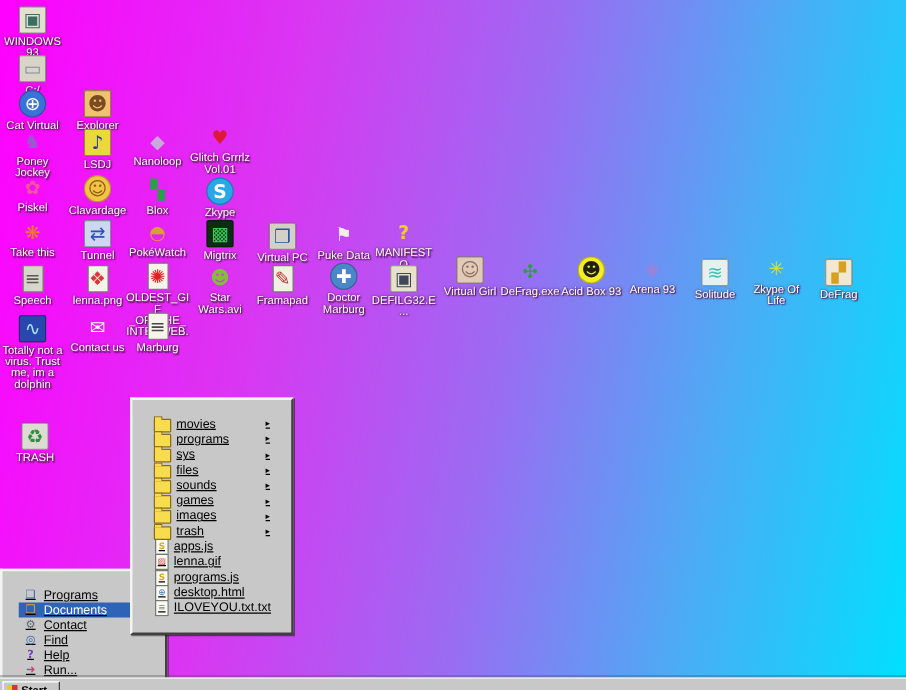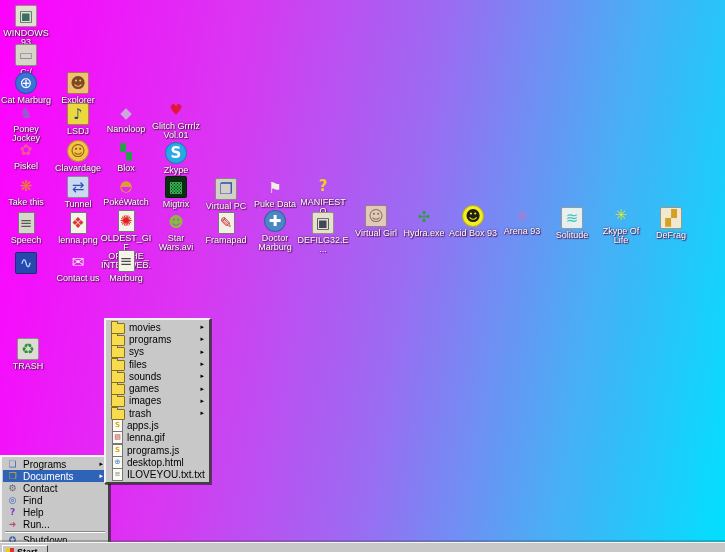--- a/index.html
+++ b/index.html
@@ -16,23 +16,24 @@
   .sh-ci{border-radius:50%;border:1px solid rgba(0,0,0,.25);}
   .sh-doc{border:1px solid #777;border-radius:1px;}
   .sh-doc.big{width:15px;}
   .sh-mini{border:1px solid #777;background:#fcfcf4;}
   .dlabel{
     margin-top:2px;font-size:9px;line-height:9px;color:#fff;text-align:center;
     text-shadow:1px 1px 1px #581058,0 0 2px #401040;overflow-wrap:anywhere;max-width:52px;
   }
   
   .menu{
-    position:absolute;background:#c8c8c8;padding:1px;
+    position:absolute;background:#c8c8c8;padding:13px;
     border:2px solid;border-color:#f4f4f4 #404040 #404040 #f4f4f4;
     box-shadow:1px 1px 0 rgba(0,0,0,.45);
+    text-decoration:underline;
   }
   .startmenu{left:0;top:455px;width:104px;}
   .submenu{left:104px;top:318px;width:101px;z-index:2;}
   .menu-item{display:flex;align-items:center;gap:4px;padding:0 3px;height:12px;font-size:10px;color:#000;cursor:pointer;white-space:nowrap;}
   .submenu .menu-item{height:12.3px;}
   .menu-item.hl{background:#2f63b8;color:#fff;}
   .mic{width:13px;height:11px;flex:0 0 13px;font-size:9px;}
   .mic.sh-mini{width:9px;height:11px;flex-basis:9px;font-size:7px;margin-left:2px;}
   .mlabel{flex:1;overflow:hidden;}
   .marrow{font-size:7px;padding-right:1px;}
@@ -58,21 +59,21 @@
       <div class="dicon" style="left: 0px; top: 5px;">
         <span class="gly sh-sq big" style="background: rgb(228, 224, 208); color: rgb(58, 110, 98);">▣</span>
         <div class="dlabel">WINDOWS 93</div>
       </div>
       <div class="dicon" style="left: 0px; top: 44px;">
         <span class="gly sh-sq big" style="background: rgb(216, 212, 200); color: rgb(136, 144, 160);">▭</span>
         <div class="dlabel">C:/</div>
       </div>
       <div class="dicon" style="left: 0px; top: 72px;">
         <span class="gly sh-ci big" style="background: rgb(58, 114, 216); color: rgb(255, 255, 255);">⊕</span>
-        <div class="dlabel">Cat Marburg</div>
+        <div class="dlabel">Cat Virtual</div>
       </div>
       <div class="dicon" style="left: 52px; top: 72px;">
         <span class="gly sh-sq big" style="background: rgb(242, 192, 112); color: rgb(122, 74, 32);">☻</span>
         <div class="dlabel">Explorer</div>
       </div>
       <div class="dicon" style="left: 0px; top: 103px;">
         <span class="gly big" style="color: rgb(155, 89, 208);">♞</span>
         <div class="dlabel">Poney Jockey</div>
       </div>
       <div class="dicon" style="left: 52px; top: 103px;">
@@ -158,21 +159,21 @@
       <div class="dicon" style="left: 297px; top: 212px;">
         <span class="gly sh-sq big" style="background: rgb(230, 224, 204); color: rgb(64, 72, 88);">▣</span>
         <div class="dlabel">DEFILG32.E...</div>
       </div>
       <div class="dicon" style="left: 350px; top: 205px;">
         <span class="gly sh-sq big" style="background: rgb(226, 202, 184); color: rgb(138, 112, 98);">☺</span>
         <div class="dlabel">Virtual Girl</div>
       </div>
       <div class="dicon" style="left: 398px; top: 207px;">
         <span class="gly big" style="color: rgb(47, 158, 64);">✣</span>
-        <div class="dlabel">Hydra.exe</div>
+        <div class="dlabel">DeFrag.exe</div>
       </div>
       <div class="dicon" style="left: 447px; top: 205px;">
         <span class="gly sh-ci big" style="background: rgb(244, 236, 36); color: rgb(32, 32, 16);">☻</span>
         <div class="dlabel">Acid Box 93</div>
       </div>
       <div class="dicon" style="left: 496px; top: 205px;">
         <span class="gly big" style="color: rgb(147, 132, 222);">◆</span>
         <div class="dlabel">Arena 93</div>
       </div>
       <div class="dicon" style="left: 546px; top: 207px;">
@@ -182,20 +183,21 @@
       <div class="dicon" style="left: 595px; top: 205px;">
         <span class="gly big" style="color: rgb(216, 232, 48);">✳</span>
         <div class="dlabel">Zkype Of Life</div>
       </div>
       <div class="dicon" style="left: 645px; top: 207px;">
         <span class="gly sh-sq big" style="background: rgb(240, 232, 208); color: rgb(216, 160, 32);">▞</span>
         <div class="dlabel">DeFrag</div>
       </div>
       <div class="dicon" style="left: 0px; top: 252px;">
         <span class="gly sh-sq big" style="background: rgb(40, 72, 176); color: rgb(168, 224, 244);">∿</span>
+        <div class="dlabel">Totally not a virus. Trust me, im a dolphin</div>
       </div>
       <div class="dicon" style="left: 52px; top: 252px;">
         <span class="gly big" style="color: rgb(246, 246, 240);">✉</span>
         <div class="dlabel">Contact us</div>
       </div>
       <div class="dicon" style="left: 100px; top: 250px;">
         <span class="gly sh-doc big" style="background: rgb(246, 244, 234); color: rgb(72, 72, 72);">≡</span>
         <div class="dlabel">Marburg</div>
       </div>
       <div class="dicon" style="left: 2px; top: 338px;">

